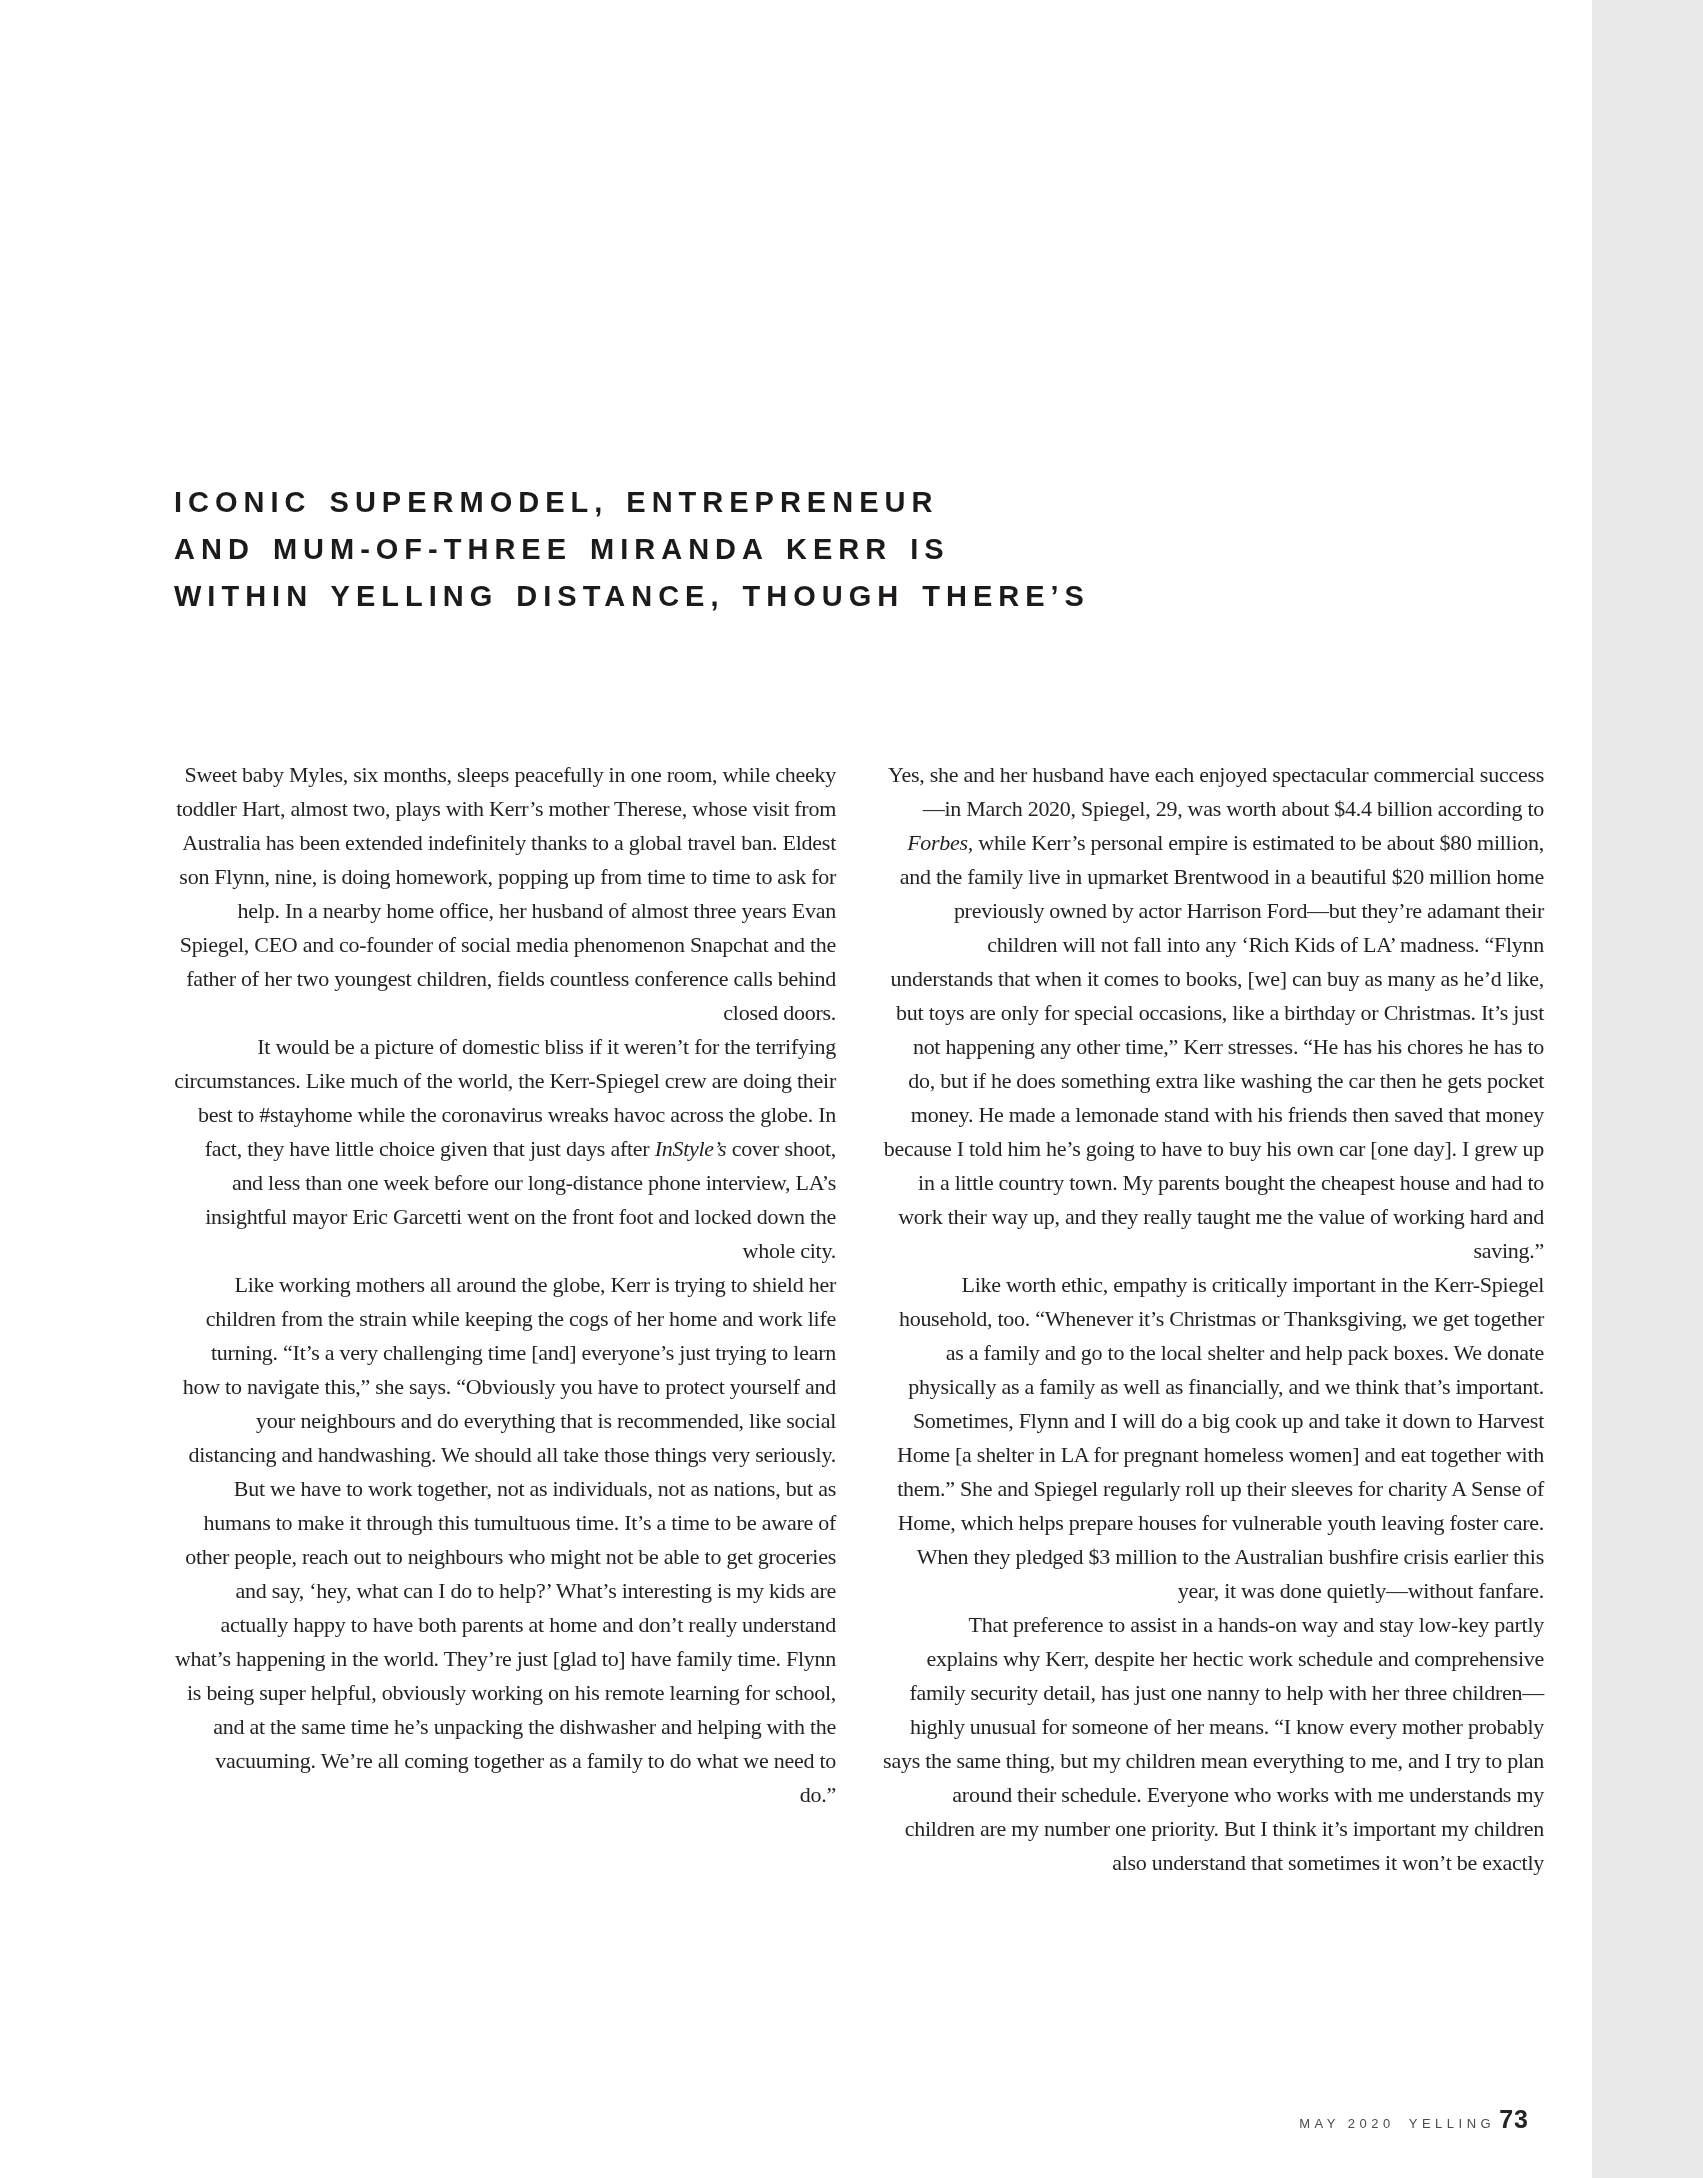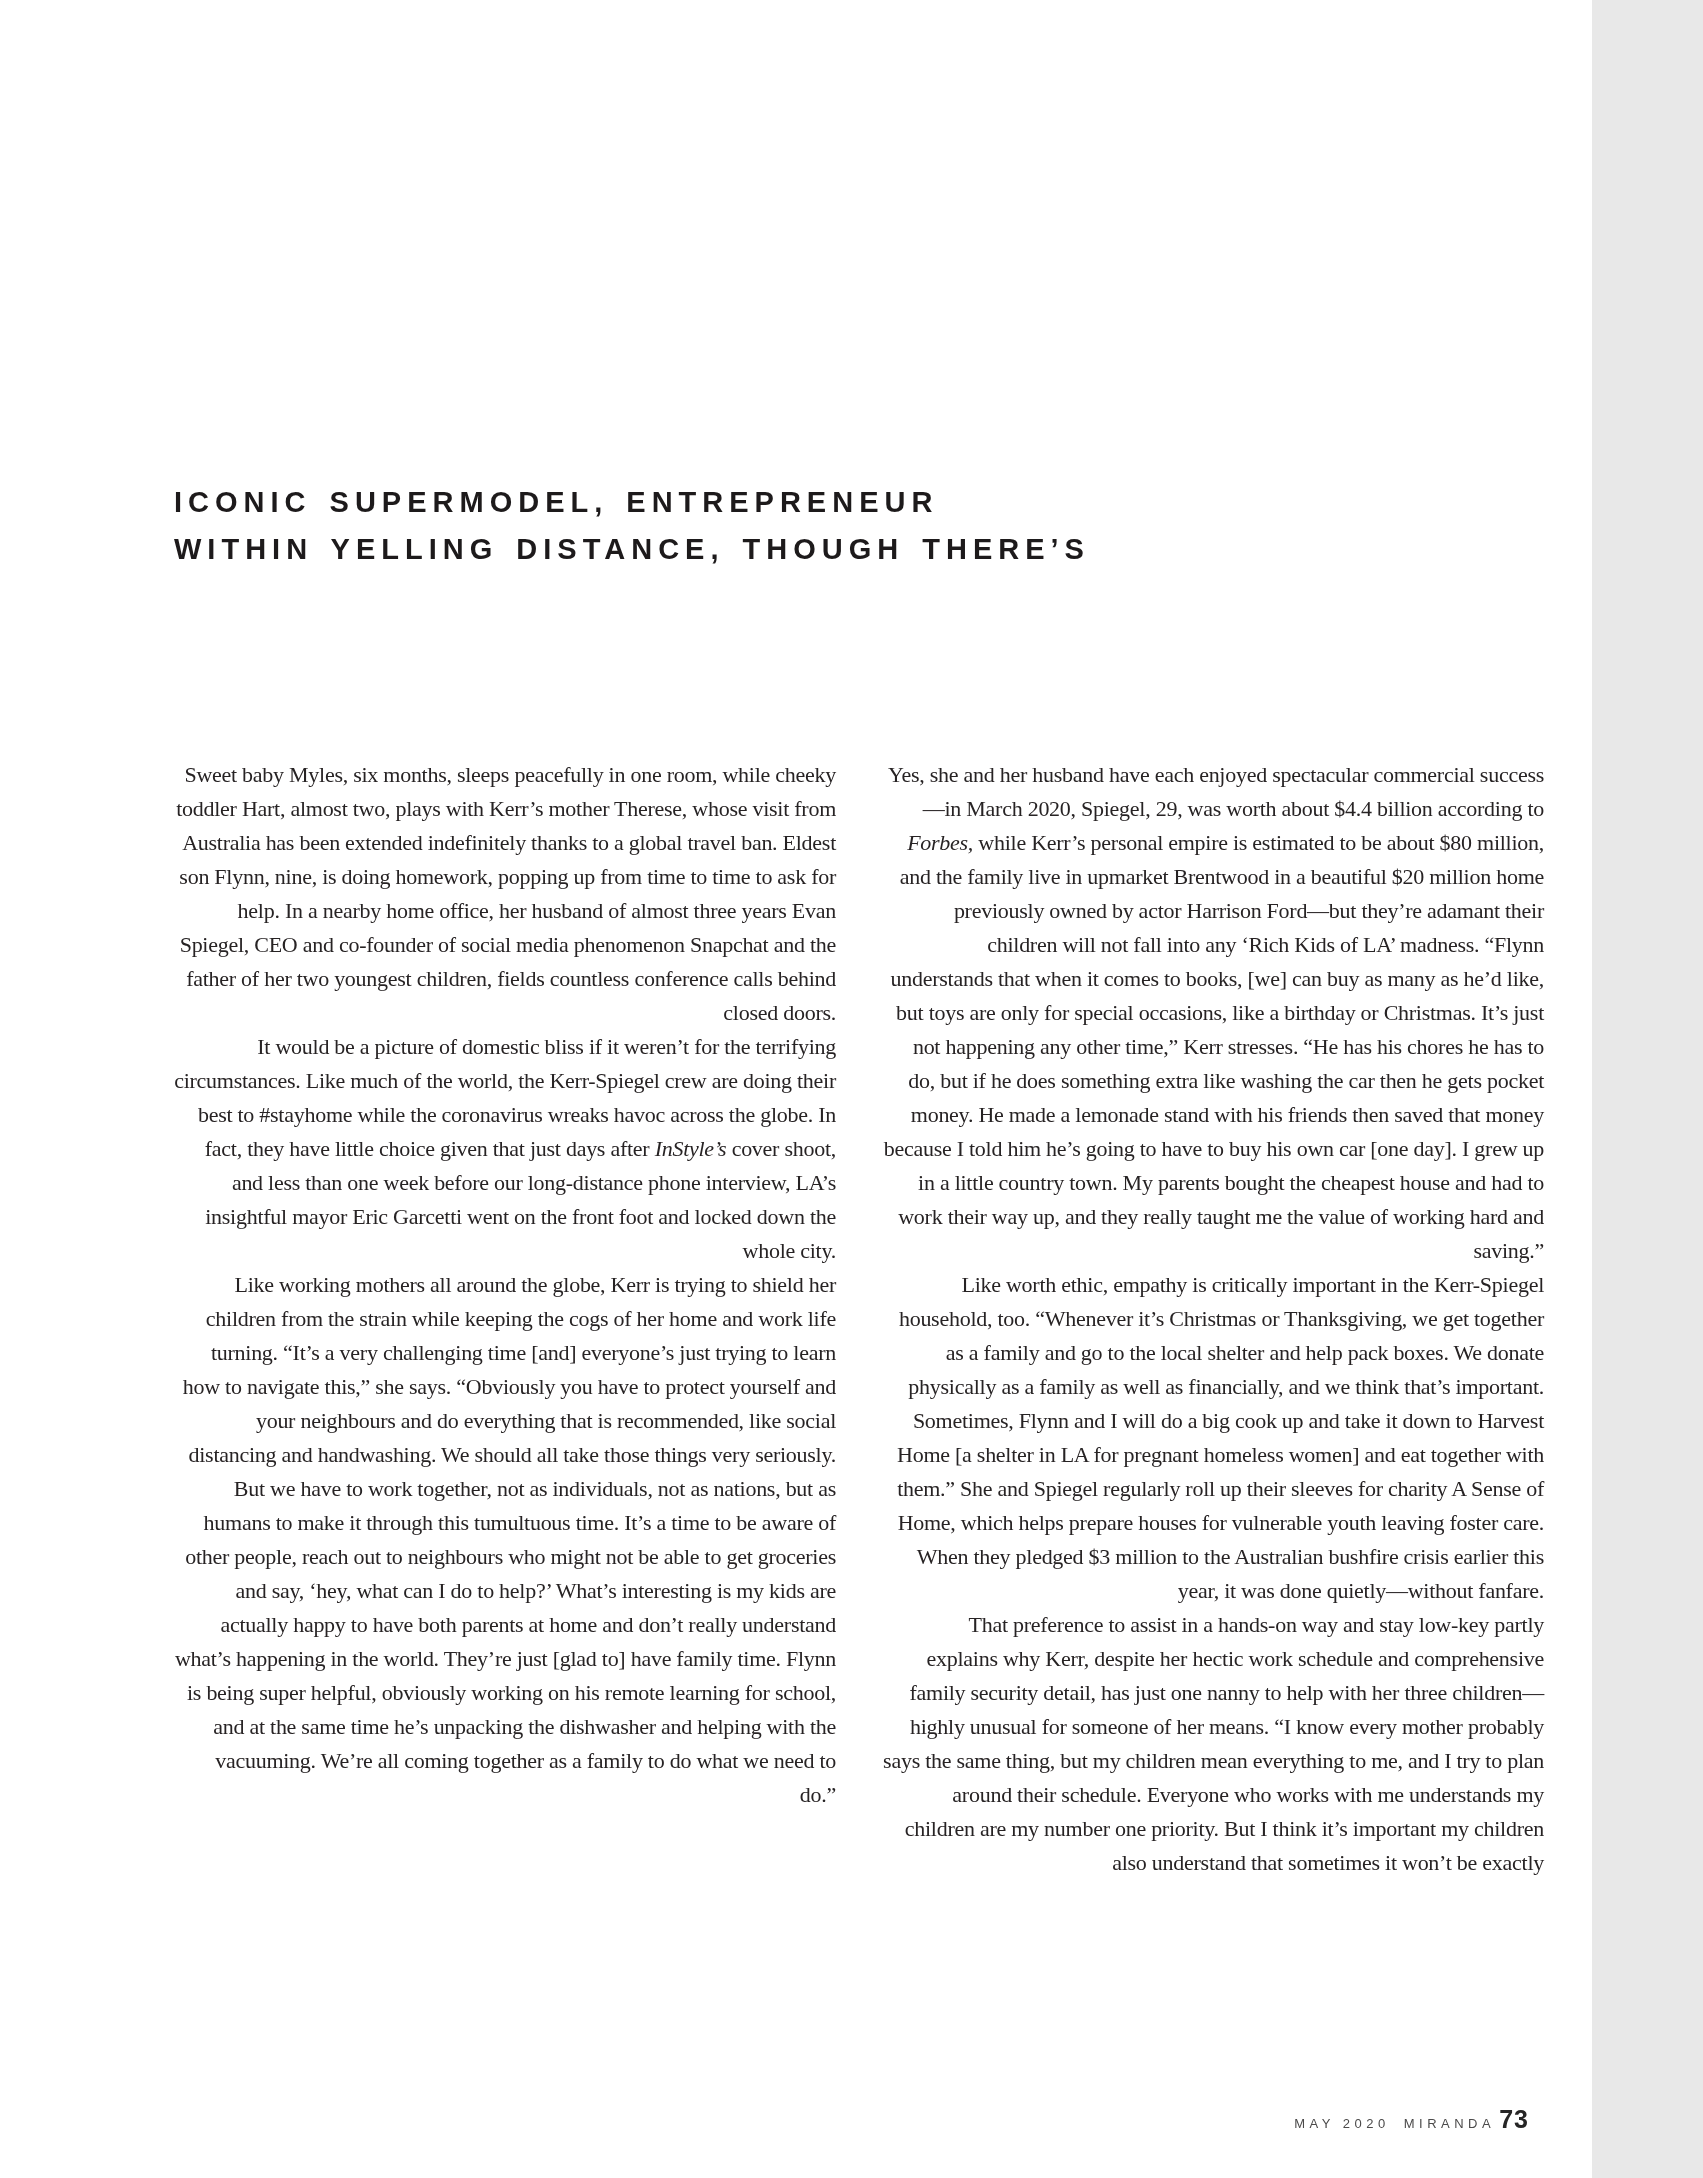--- a/index.html
+++ b/index.html
@@ -84,37 +84,38 @@
     margin-left: 4px;
   }
 </style>
 </head>
 <body>
 
 <div class="page">
 
   <div class="headline">
     <div>ICONIC SUPERMODEL, ENTREPRENEUR</div>
+    <div>AND MUM-OF-THREE MIRANDA KERR IS</div>
     <div>WITHIN YELLING DISTANCE, THOUGH THERE’S</div>
   </div>
 
   <div class="columns">
     <div class="col">
       <p><span>Sweet baby Myles, six months, sleeps peacefully in one room, while cheeky toddler Hart, almost two, plays with Kerr’s mother Therese, whose visit from Australia has been extended indefinitely thanks to a global travel ban. Eldest son Flynn, nine, is doing homework, popping up from time to time to ask for help. In a nearby home office, her husband of almost three years Evan Spiegel, CEO and co-founder of social media phenomenon Snapchat and the father of her two youngest children, fields countless conference calls behind closed doors.</span></p>
       <p class="indent"><span>It would be a picture of domestic bliss if it weren’t for the terrifying circumstances. Like much of the world, the Kerr-Spiegel crew are doing their best to #stayhome while the coronavirus wreaks havoc across the globe. In fact, they have little choice given that just days after </span><span class="italic">InStyle’s</span><span> cover shoot, and less than one week before our long-distance phone interview, LA’s insightful mayor Eric Garcetti went on the front foot and locked down the whole city.</span></p>
       <p class="indent"><span>Like working mothers all around the globe, Kerr is trying to shield her children from the strain while keeping the cogs of her home and work life turning. “It’s a very challenging time [and] everyone’s just trying to learn how to navigate this,” she says. “Obviously you have to protect yourself and your neighbours and do everything that is recommended, like social distancing and handwashing. We should all take those things very seriously. But we have to work together, not as individuals, not as nations, but as humans to make it through this tumultuous time. It’s a time to be aware of other people, reach out to neighbours who might not be able to get groceries and say, ‘hey, what can I do to help?’ What’s interesting is my kids are actually happy to have both parents at home and don’t really understand what’s happening in the world. They’re just [glad to] have family time. Flynn is being super helpful, obviously working on his remote learning for school, and at the same time he’s unpacking the dishwasher and helping with the vacuuming. We’re all coming together as a family to do what we need to do.”</span></p>
     </div>
     <div class="col">
       <p><span>Yes, she and her husband have each enjoyed spectacular commercial success—in March 2020, Spiegel, 29, was worth about $4.4 billion according to </span><span class="italic">Forbes,</span><span> while Kerr’s personal empire is estimated to be about $80 million, and the family live in upmarket Brentwood in a beautiful $20 million home previously owned by actor Harrison Ford—but they’re adamant their children will not fall into any ‘Rich Kids of LA’ madness. “Flynn understands that when it comes to books, [we] can buy as many as he’d like, but toys are only for special occasions, like a birthday or Christmas. It’s just not happening any other time,” Kerr stresses. “He has his chores he has to do, but if he does something extra like washing the car then he gets pocket money. He made a lemonade stand with his friends then saved that money because I told him he’s going to have to buy his own car [one day]. I grew up in a little country town. My parents bought the cheapest house and had to work their way up, and they really taught me the value of working hard and saving.”</span></p>
       <p class="indent"><span>Like worth ethic, empathy is critically important in the Kerr-Spiegel household, too. “Whenever it’s Christmas or Thanksgiving, we get together as a family and go to the local shelter and help pack boxes. We donate physically as a family as well as financially, and we think that’s important. Sometimes, Flynn and I will do a big cook up and take it down to Harvest Home [a shelter in LA for pregnant homeless women] and eat together with them.” She and Spiegel regularly roll up their sleeves for charity A Sense of Home, which helps prepare houses for vulnerable youth leaving foster care. When they pledged $3 million to the Australian bushfire crisis earlier this year, it was done quietly—without fanfare.</span></p>
       <p class="indent"><span>That preference to assist in a hands-on way and stay low-key partly explains why Kerr, despite her hectic work schedule and comprehensive family security detail, has just one nanny to help with her three children—highly unusual for someone of her means. “I know every mother probably says the same thing, but my children mean everything to me, and I try to plan around their schedule. Everyone who works with me understands my children are my number one priority. But I think it’s important my children also understand that sometimes it won’t be exactly</span></p>
     </div>
   </div>
 
   <div class="footer">
     <span class="issue-mag">MAY 2020</span>
     <span class="spacer"></span>
-    <span class="issue-mag">MIRANDA</span>
+    <span class="issue-mag">YELLING</span>
     <span class="pagenum">73</span>
   </div>
 
 </div>
 
 
 </body></html>

